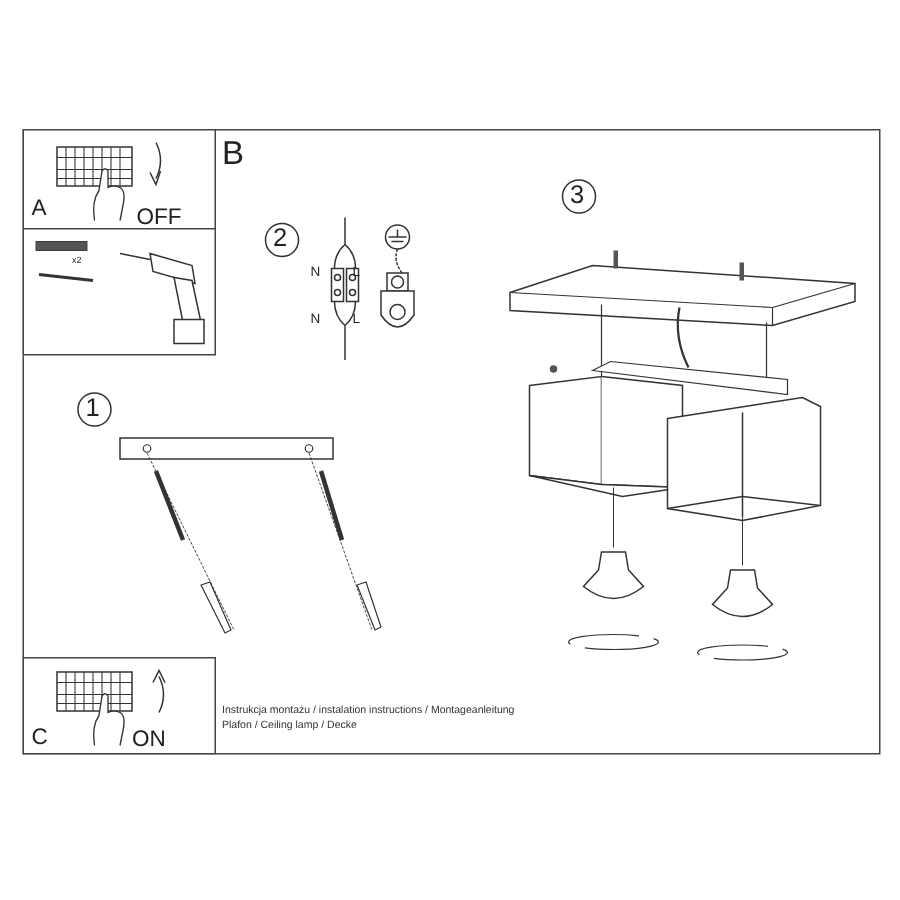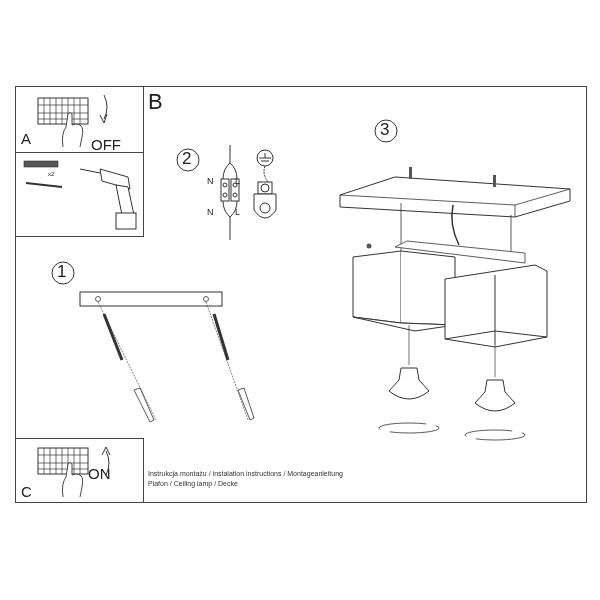--- a/index.html
+++ b/index.html
@@ -73,21 +73,21 @@
     </g>
   </svg>
   <svg width="30" height="40" style="left:42px;top:20px;">
     <path d="M5 38 Q3 25 8 18 L10 5 Q12 2 14 5 L14 16 Q18 14 22 16 Q26 18 24 28 L22 38" fill="#fff" stroke="#333" stroke-width="0.9"></path>
   </svg>
   <svg width="20" height="34" style="left:82px;top:6px;">
     <path d="M8 30 Q14 18 8 6" fill="none" stroke="#333" stroke-width="1"></path>
     <path d="M4 10 L8 2 L12 10" fill="none" stroke="#333" stroke-width="1"></path>
   </svg>
   <span class="lbl" style="left:5px;top:44px;font-size:15px;">C</span>
-  <span class="lbl" style="left:72px;top:26px;font-size:15px;">ON</span>
+  <span class="lbl" style="left:72px;top:45px;font-size:15px;">ON</span>
 </div>
 
 <span class="lbl" style="left:148px;top:89px;font-size:22px;">B</span>
 
 <svg width="24" height="24" style="left:51px;top:261px;">
   <circle cx="12" cy="12" r="11" fill="none" stroke="#333" stroke-width="1"></circle>
 </svg>
 <span class="lbl" style="left:57px;top:262px;font-size:17px;">1</span>
 <svg width="160" height="140" style="left:78px;top:290px;">
   <rect x="2" y="2" width="142" height="14" fill="#fff" stroke="#333" stroke-width="1"></rect>

